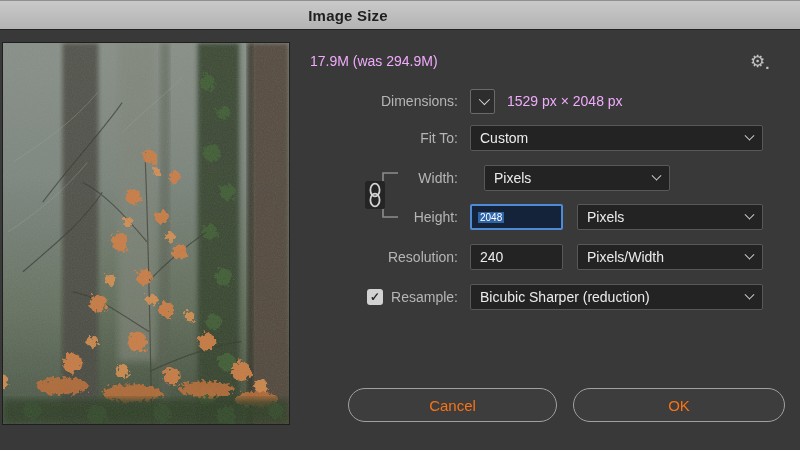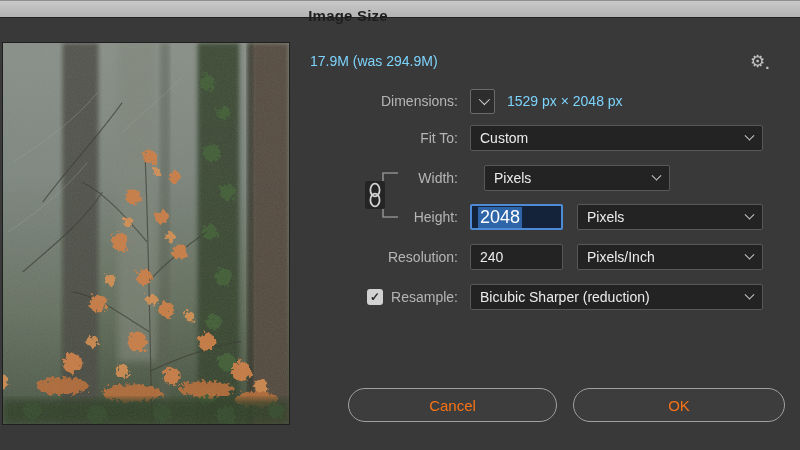--- a/index.html
+++ b/index.html
@@ -7,21 +7,21 @@
   body {
     position:relative;
     background:#393939;
     font-family:"Liberation Sans", sans-serif;
     overflow:hidden;
     -webkit-font-smoothing:antialiased;
   }
 
   
   .titlebar {
-    position:absolute; left:0; top:0; width:800px; height:18px;
+    position:absolute; left:0; top:0; width:800px; height:30px;
     background:linear-gradient(#c9c9c9,#b3b3b3);
     border-top:1px solid #8f8f8f;
     border-bottom:1px solid #222;
   }
   .titlebar .title {
     position:absolute; left:348px; top:0; height:29px; line-height:29px;
     transform:translateX(-50%);
     font-size:15px; font-weight:700; color:#1f1f1f; letter-spacing:.2px;
     white-space:nowrap;
   }
@@ -36,21 +36,21 @@
   
   .row {
     position:absolute; left:310px; width:482px; height:26px;
     display:flex; align-items:center; font-size:14px;
   }
   .lbl {
     width:160px; flex:0 0 160px; text-align:right; padding-right:12px;
     color:#b5b5b5; white-space:nowrap;
     display:flex; justify-content:flex-end; align-items:center; gap:8px;
   }
-  .val { color:#7dd3fc; }
+  .val { color:#f0abfc; }
 
   .field, .select {
     height:26px; background:#232323; border:1px solid #585858;
     border-radius:2px; color:#ececec; font-size:14px;
     display:flex; align-items:center; padding:11px 9px;
     font-family:"Liberation Sans", sans-serif;
   }
   input.field { width:93px; outline:none; }
   .select { justify-content:space-between; cursor:default; }
   .select .chev {
@@ -59,21 +59,21 @@
     flex:0 0 auto; margin-left:8px;
   }
   .w293 { width:293px; }
   .w186 { width:186px;gap:14px; }
 
   
   .field-focus {
     width:93px; height:26px; border:2px solid #4e8ad6; border-radius:2px;
     background:#15233a; display:flex; align-items:center; padding:0 6px;
   }
-  .field-focus .sel { background:#2e64a8; color:#fff; font-size:18px; padding:0 2px; }
+  .field-focus .sel { background:#2e64a8; color:#fff; font-size:10px; padding:0 2px; }
 
   
   .dim-btn {
     width:25px; height:25px; background:#2d2d2d; border:1px solid #6a6a6a;
     border-radius:2px; display:flex; align-items:center; justify-content:center;
     margin-right:12px; flex:0 0 auto;
   }
   .dim-btn .chev {
     width:8px; height:8px; border-right:1.7px solid #d6d6d6;
     border-bottom:1.7px solid #d6d6d6; transform:rotate(45deg) translateY(-2px);
@@ -277,21 +277,21 @@
   <rect x="5" y="16" width="20" height="28" rx="3" fill="#242424"></rect>
   <ellipse cx="15" cy="25" rx="4.6" ry="6.4" fill="none" stroke="#d4d4d4" stroke-width="1.8"></ellipse>
   <ellipse cx="15" cy="35" rx="4.6" ry="6.4" fill="none" stroke="#d4d4d4" stroke-width="1.8"></ellipse>
 </svg>
 
 <div class="row" style="top:244px">
   <div class="lbl">Resolution:</div>
   <input class="field" value="240" style="">
   <div style="width:14px"></div>
   <div class="select w186">
-    <span>Pixels/Inch</span>
+    <span>Pixels/Width</span>
     <span class="chev"></span>
   </div>
 </div>
 
 <div class="row" style="top:284px">
   <div class="lbl">
     <span class="checkbox">
       <span>✓</span>
     </span>
     <span>Resample:</span>

